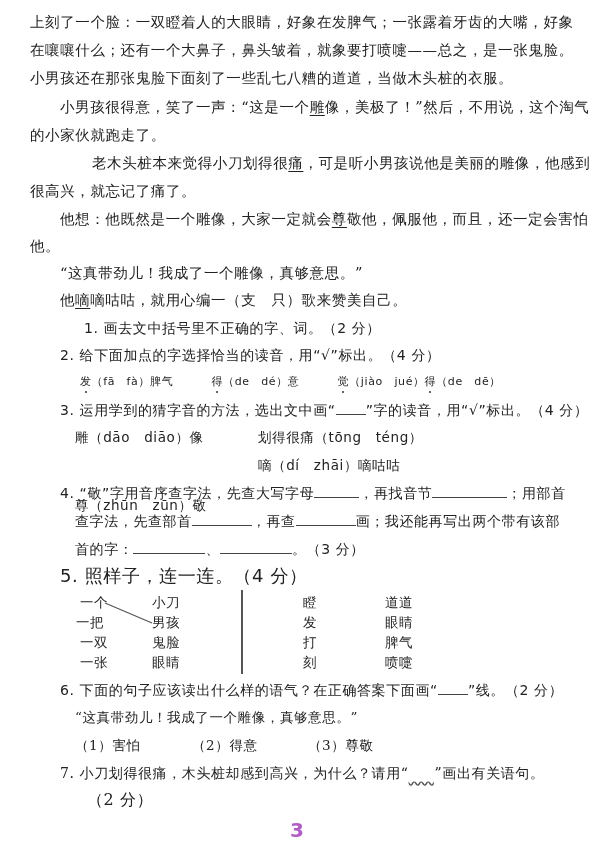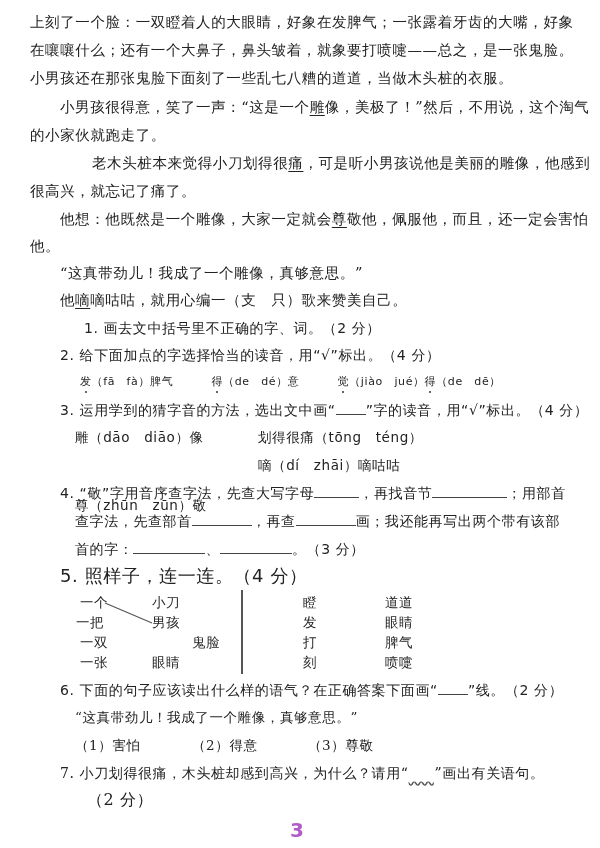--- a/index.html
+++ b/index.html
@@ -78,21 +78,21 @@
 <div class="line sans" style="left:60px;top:566px;font-size:18px;">5. 照样子，连一连。（4 分）</div>
 
 <div>
   <div class="cell" style="left:80px;top:594px;">一个</div>
   <div class="cell" style="left:76px;top:614px;font-family:Liberation Serif, serif;">一把</div>
   <div class="cell" style="left:80px;top:634px;">一双</div>
   <div class="cell" style="left:80px;top:654px;">一张</div>
 
   <div class="cell" style="left:152px;top:594px;">小刀</div>
   <div class="cell" style="left:152px;top:614px;">男孩</div>
-  <div class="cell" style="left:152px;top:634px;margin-left:40px;">鬼脸</div>
+  <div class="cell" style="left:152px;top:634px;">鬼脸</div>
   <div class="cell" style="left:152px;top:654px;">眼睛</div>
 
   <svg class="conn" width="600" height="848">
     <line x1="105" y1="603" x2="152" y2="623" stroke="#555" stroke-width="1.2"></line>
   </svg>
 
   <div class="divider"></div>
 
   <div class="cell" style="left:303px;top:594px;">瞪</div>
   <div class="cell" style="left:303px;top:614px;">发</div>

